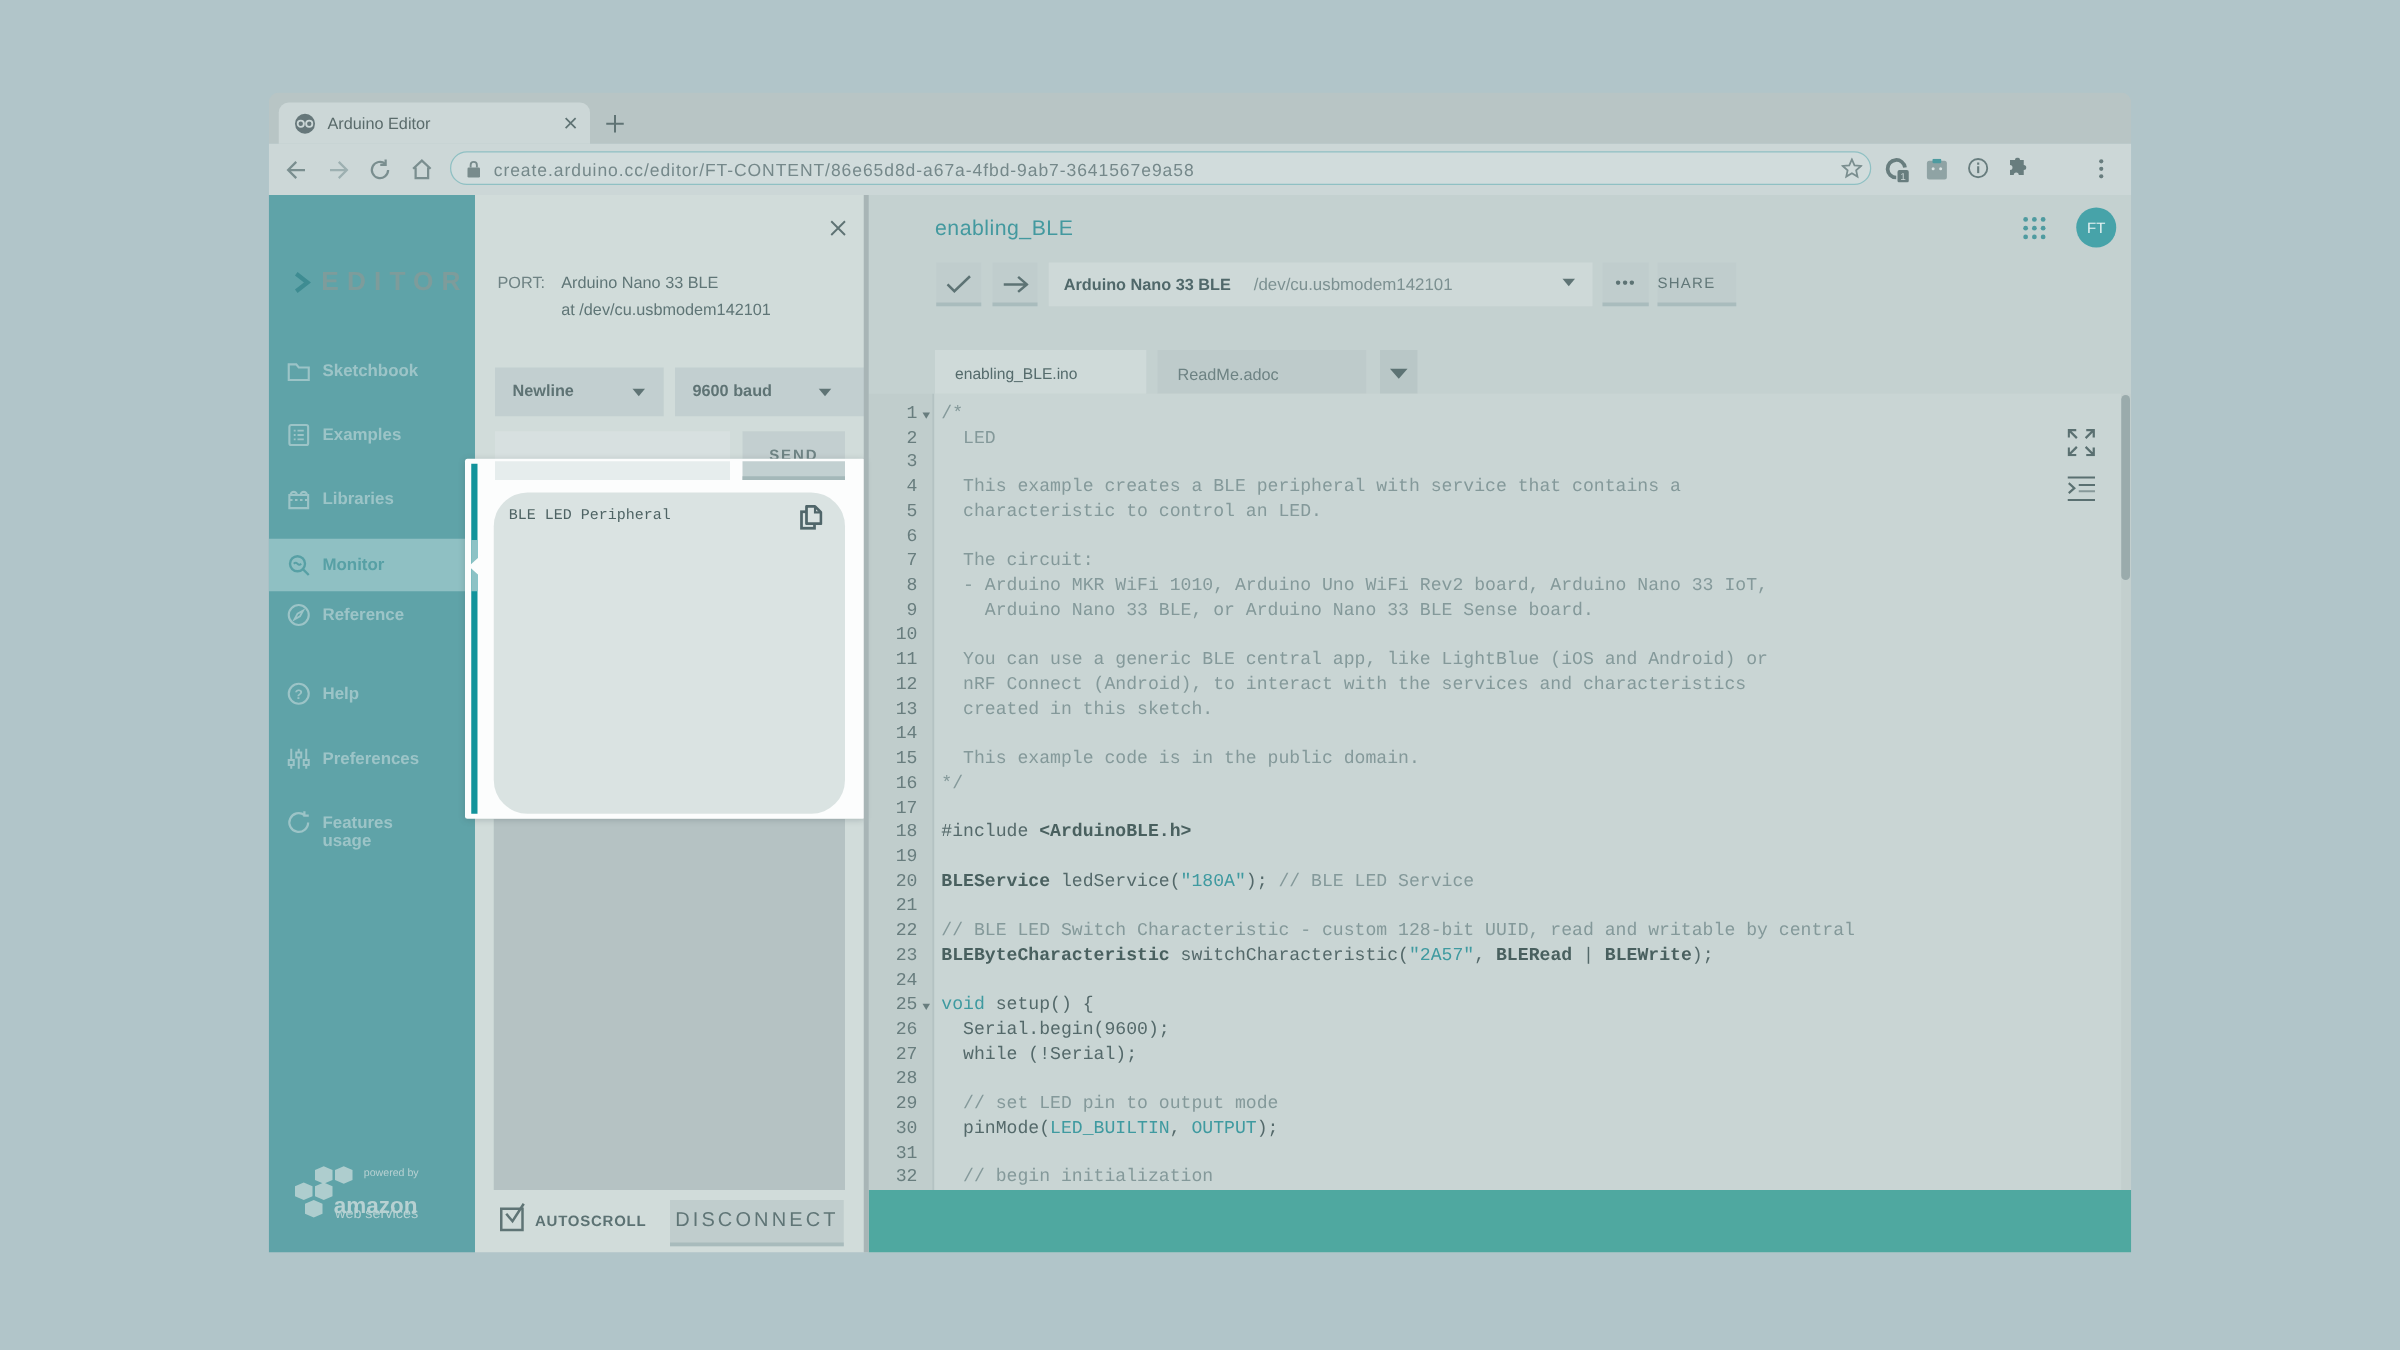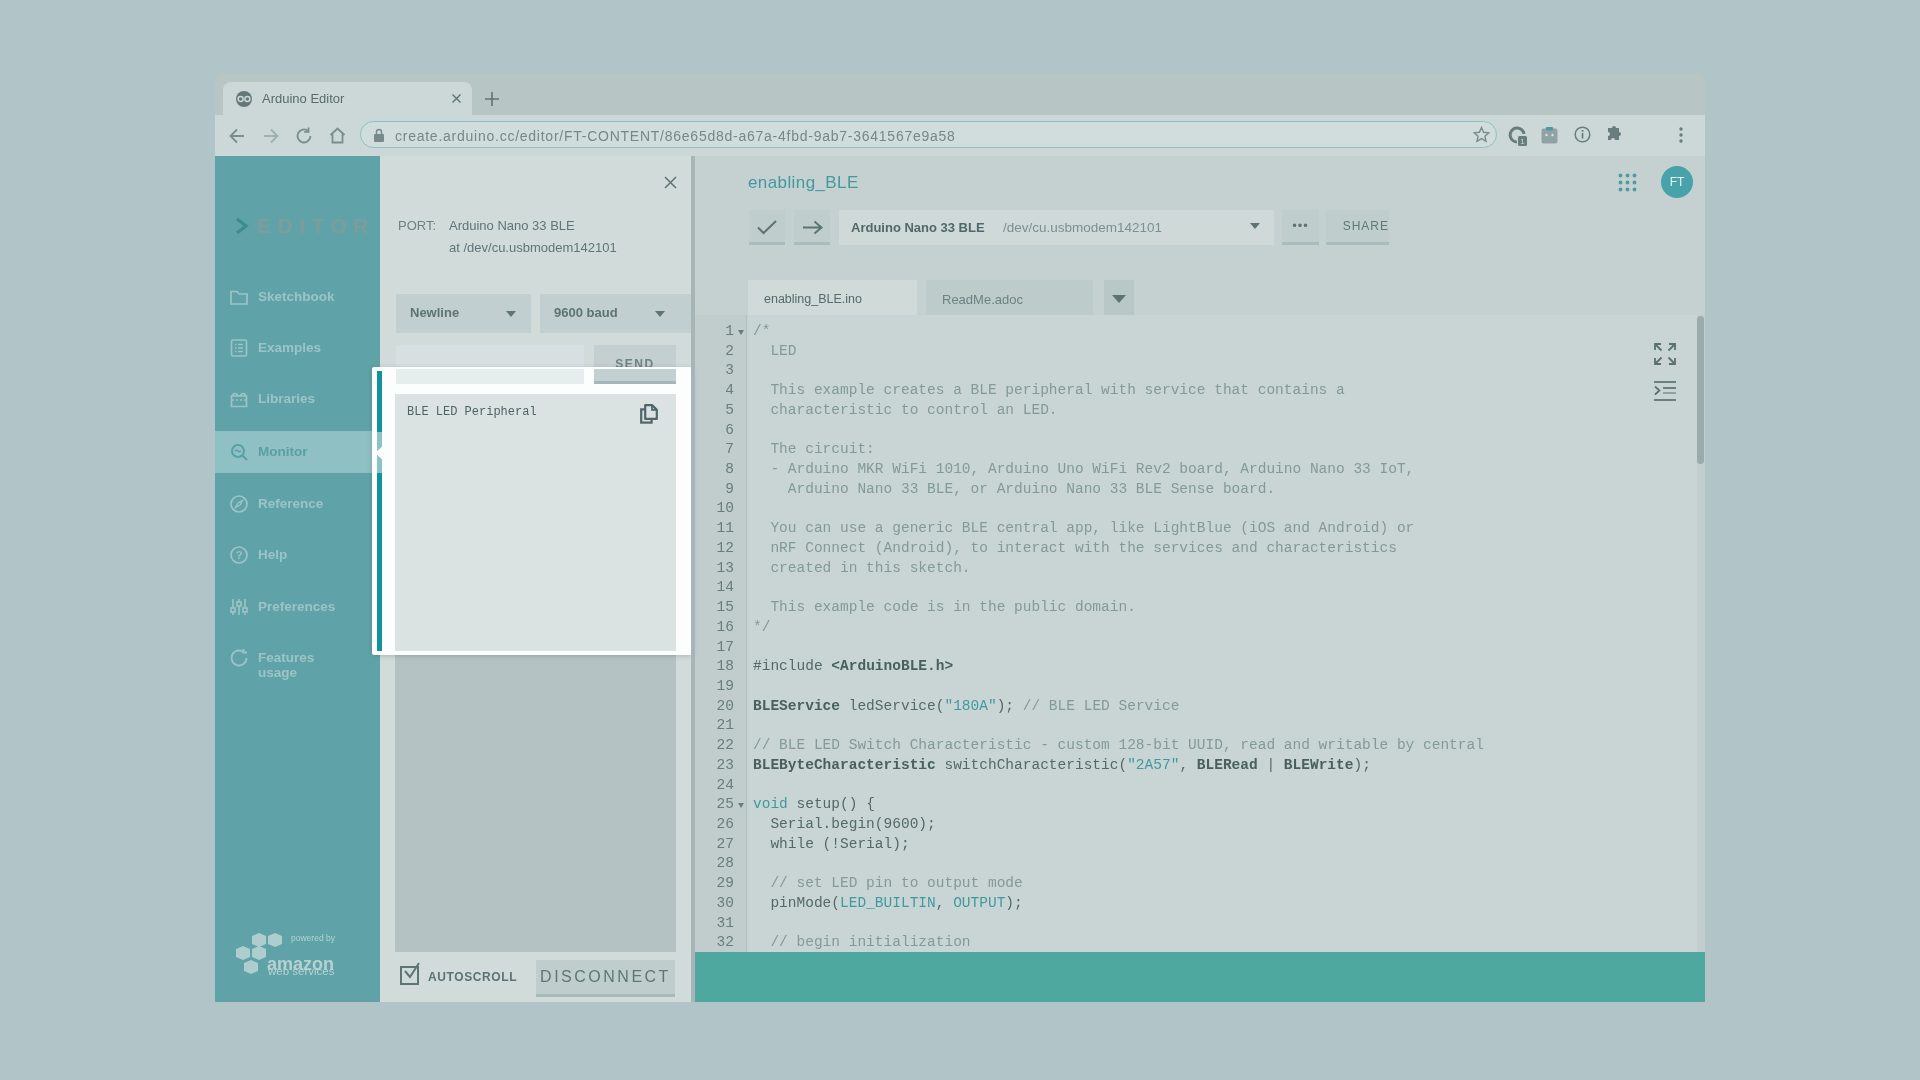--- a/index.html
+++ b/index.html
@@ -134,21 +134,21 @@
   </div>
   <div class="abs" style="left:0;top:357px;width:165px;height:42px;background:#8fc0c3;"></div>
   <div class="srow" style="top:357px;">
     <svg width="21" height="21" viewBox="0 0 21 21">
         <circle cx="9" cy="9" r="6" fill="none" stroke="#57a0a5" stroke-width="1.9"></circle>
         <path d="M13.5 13.5 L18 18" stroke="#57a0a5" stroke-width="1.9"></path>
         <path d="M6 9 q1.5 -1.5 3 0 t3 0" fill="none" stroke="#57a0a5" stroke-width="1.5"></path>
       </svg>
     <div class="lbl" style="color:#57a0a5;">Monitor</div>
   </div>
-  <div class="srow" style="top:409px;">
+  <div class="srow" style="top:397px;">
     <svg width="20" height="20" viewBox="0 0 20 20">
         <circle cx="10" cy="10" r="8" fill="none" stroke="#9cc4c7" stroke-width="1.7"></circle>
         <path d="M13.5 6.5 L11 11 L6.5 13.5 L9 9 Z" fill="none" stroke="#9cc4c7" stroke-width="1.4"></path>
       </svg>
     <div class="lbl">Reference</div>
   </div>
   <div class="srow" style="top:460px;">
     <svg width="20" height="20" viewBox="0 0 20 20">
         <circle cx="10" cy="10" r="8" fill="none" stroke="#9cc4c7" stroke-width="1.7"></circle>
         <text x="10" y="14" font-size="11" font-weight="bold" fill="#9cc4c7" text-anchor="middle" font-family="Liberation Sans">?</text>
@@ -245,21 +245,21 @@
       <path d="M1 7.5 H19 M12.5 1.5 L19.5 7.5 L12.5 13.5" stroke="#5d7374" stroke-width="2" fill="none"></path>
     </svg>
 
   <div class="abs" style="left:624px;top:136px;width:435px;height:35px;background:#ced9d8;"></div>
   <div class="abs" style="left:636px;top:146px;font-size:13px;font-weight:bold;color:#50686a;">Arduino Nano 33 BLE</div>
   <div class="abs" style="left:788px;top:146px;font-size:13.5px;color:#7c9091;">/dev/cu.usbmodem142101</div>
   <div class="caret" style="left:1035px;top:149px;"></div>
   <div class="btn" style="left:1067px;top:136px;width:37px;height:35px;border-bottom:3px solid #a9bcbd;"></div>
   <div class="abs" style="left:1067px;top:136px;width:37px;height:32px;text-align:center;line-height:32px;font-size:13px;letter-spacing:1px;color:#5d7374;">•••</div>
   <div class="btn" style="left:1111px;top:136px;width:63px;height:35px;border-bottom:3px solid #a9bcbd;"></div>
-  <div class="abs" style="left:1111px;top:136px;width:63px;height:32px;text-align:right;line-height:32px;font-size:12px;letter-spacing:1px;color:#617778;">SHARE</div>
+  <div class="abs" style="left:1111px;top:136px;width:63px;height:32px;text-align:left;line-height:32px;font-size:12px;letter-spacing:1px;color:#617778;">SHARE</div>
 
   <div class="abs" style="left:533px;top:206px;width:169px;height:35px;background:#cfdad9;"></div>
   <div class="abs" style="left:549px;top:218px;font-size:12.5px;color:#556b6c;">enabling_BLE.ino</div>
   <div class="abs" style="left:711px;top:206px;width:167px;height:35px;background:#becbcb;"></div>
   <div class="abs" style="left:727px;top:218px;font-size:13px;color:#6d8283;">ReadMe.adoc</div>
   <div class="abs" style="left:889px;top:206px;width:30px;height:35px;background:#b9c7c7;"></div>
   <div class="caret" style="left:897px;top:221px;border-left-width:7px;border-right-width:7px;border-top-width:8px;border-top-color:#5d7374;"></div>
 
   <div class="abs" style="left:480px;top:241px;width:52px;height:637px;background:#c0cdcc;border-right:1px solid #b0bfbf;"></div>
   <div class="abs" style="left:533px;top:241px;width:949px;height:637px;background:#c9d5d4;"></div>
@@ -354,21 +354,21 @@
   <div class="abs" style="left:480px;top:878px;width:1010px;height:50px;background:#4fa8a0;"></div>
   <div class="abs" style="left:476px;top:82px;width:4px;height:846px;background:#a8b5b6;z-index:3;"></div>
 </div>
 
 <div class="abs" style="left:372px;top:367px;width:320px;height:288px;background:#fcfdfd;border-radius:2px;box-shadow:0 1px 5px rgba(60,80,85,0.25);">
   <div class="abs" style="left:5px;top:4px;width:5px;height:280px;background:#12939b;"></div>
   <div class="abs" style="left:5px;top:65px;width:5px;height:41px;background:#8cc2c5;"></div>
   <div class="abs" style="left:3px;top:77px;width:0;height:0;border-top:9px solid transparent;border-bottom:9px solid transparent;border-right:10px solid #fcfdfd;"></div>
   <div class="abs" style="left:24px;top:2px;width:188px;height:15px;background:#e6eded;"></div>
   <div class="abs" style="left:222px;top:2px;width:82px;height:15px;background:#c2d0d1;border-bottom:3px solid #a4b8b9;"></div>
-  <div class="abs" style="left:23px;top:27px;width:281px;height:257px;background:#dae3e2;">
+  <div class="abs" style="left:23px;top:27px;width:281px;height:257px;background:#dae3e2;border-radius:27px;">
     <div class="abs mono" style="left:12px;top:11px;font-size:12px;color:#4e6364;">BLE LED Peripheral</div>
     <svg class="abs" style="left:245px;top:10px;" width="18" height="20" viewBox="0 0 18 20">
         <rect x="1.2" y="5.4" width="10.4" height="13.2" fill="none" stroke="#50666a" stroke-width="2.2"></rect>
         <path d="M5.2 1.1 H12.0 L16.8 5.9 V14.9 H5.2 Z" fill="#dae3e2" stroke="#50666a" stroke-width="2.2" stroke-linejoin="round"></path>
         <path d="M12.0 1.1 V5.9 H16.8" fill="none" stroke="#50666a" stroke-width="1.7"></path>
       </svg>
   </div>
 </div>
 
 </body></html>

